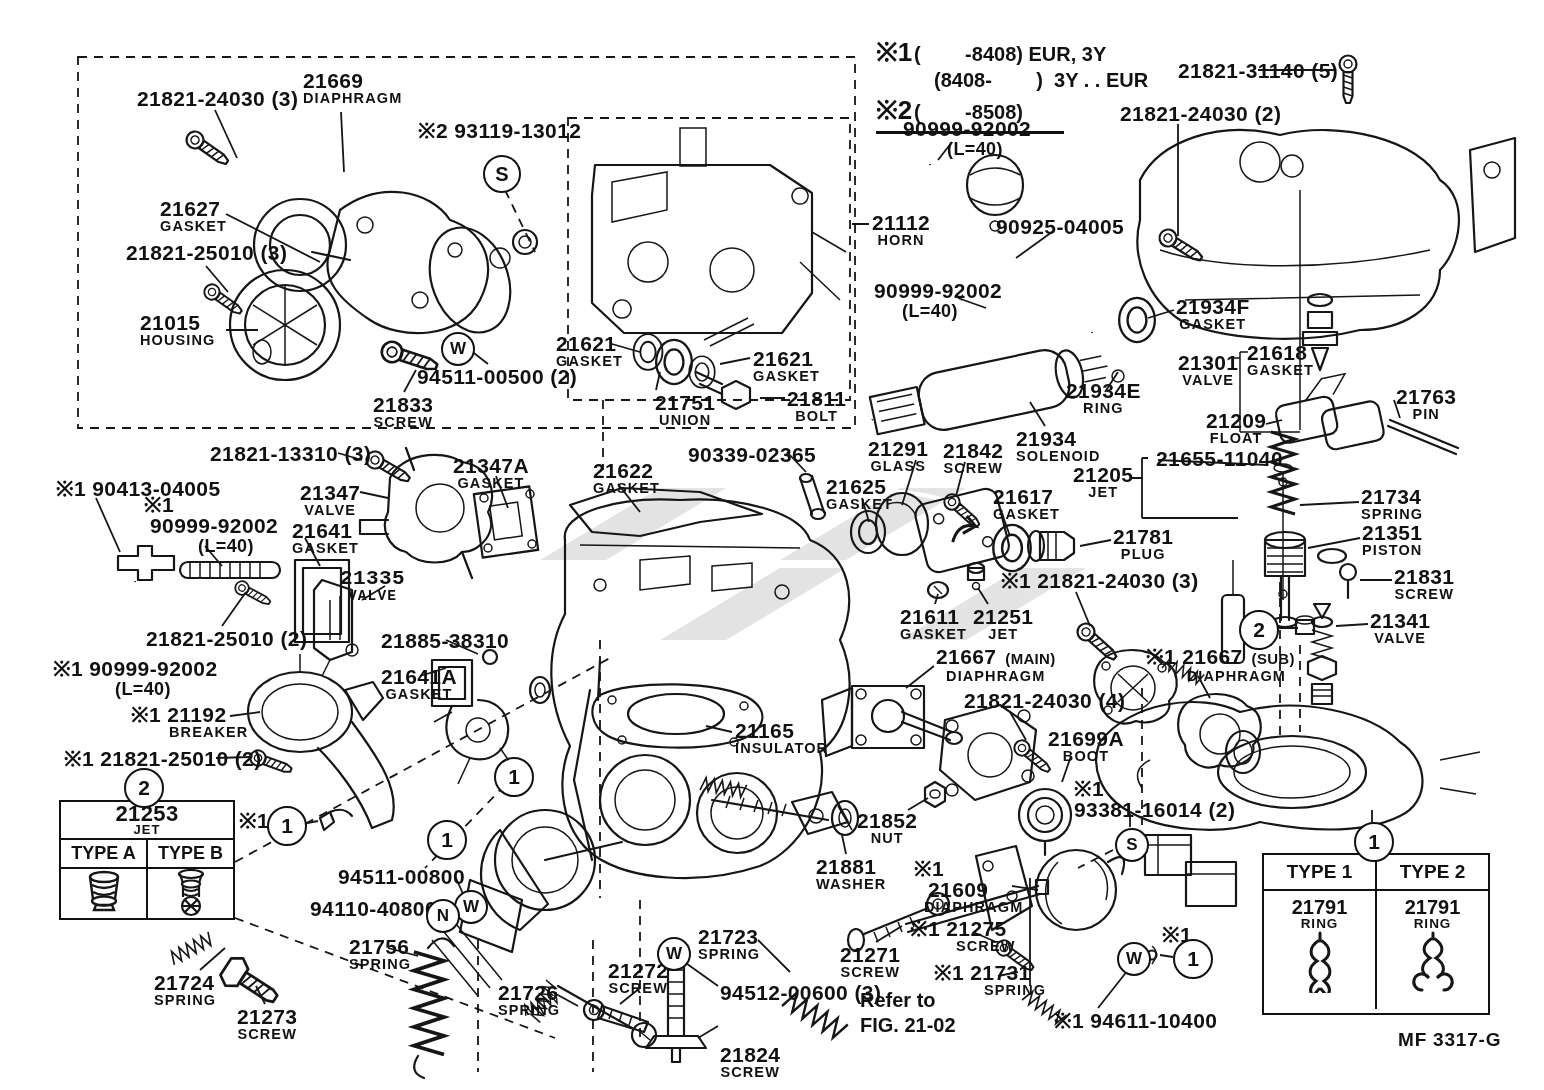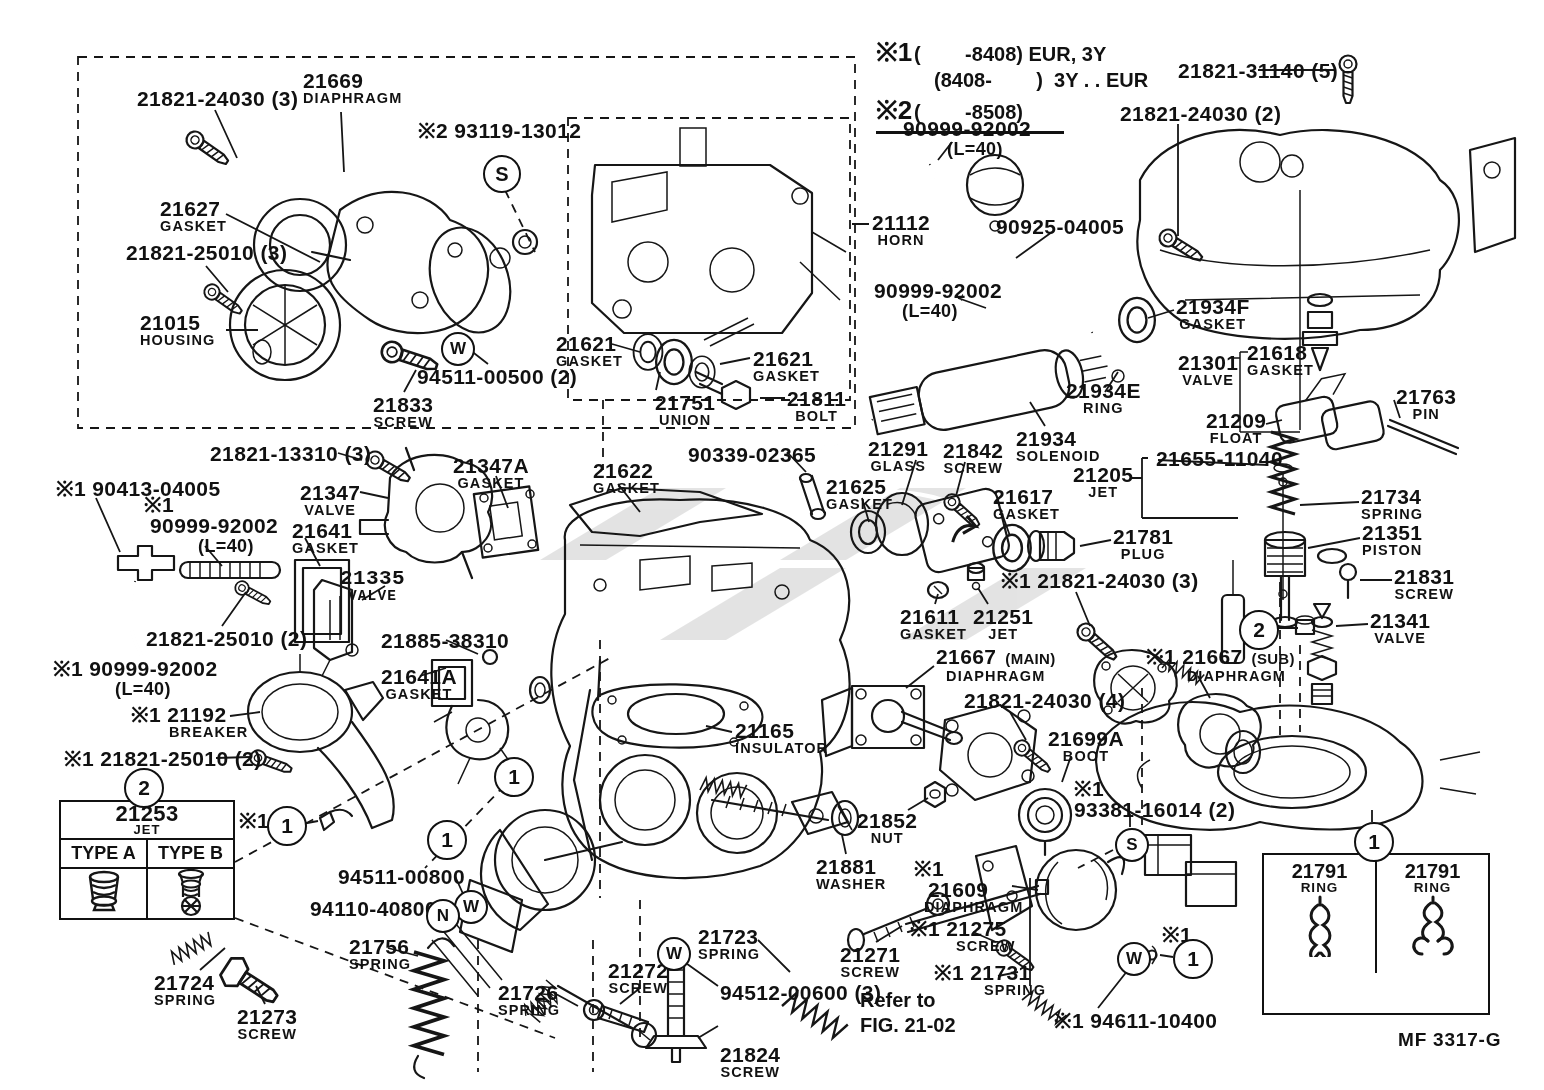--- a/index.html
+++ b/index.html
@@ -426,20 +426,24 @@
           <path d="M13,20 q7,4 14,0 M13,25 q7,4 14,0"></path>
           <circle cx="20" cy="37" r="9"></circle>
               <path d="M14,31 l12,12 M26,31 l-12,12 M12,37 h16"></path>
         </g>
       </svg>
     </div>
   </div>
 </div>
 
 <div id="ring-table" class="ptable">
+  <div class="tcols thead">
+    <div class="col">TYPE 1</div>
+    <div class="col">TYPE 2</div>
+  </div>
   <div class="tcols tbody" style="height:118px">
     <div class="col">
       <div class="pnum">21791</div>
       <div class="pname">RING</div>
       <svg width="44" height="62" viewBox="0 0 44 62">
         <g fill="none" stroke="#161616" stroke-width="3" stroke-linecap="round">
           <path d="M22,2 v8"></path>
           <path d="M20,10 c-9,6 -9,15 -1,20 c-9,6 -9,15 -1,20 c-6,5 -7,10 -3,15 l6,-7"></path>
           <path d="M24,10 c9,6 9,15 1,20 c9,6 9,15 1,20 c6,5 7,10 3,15 l-6,-7"></path>
         </g>

